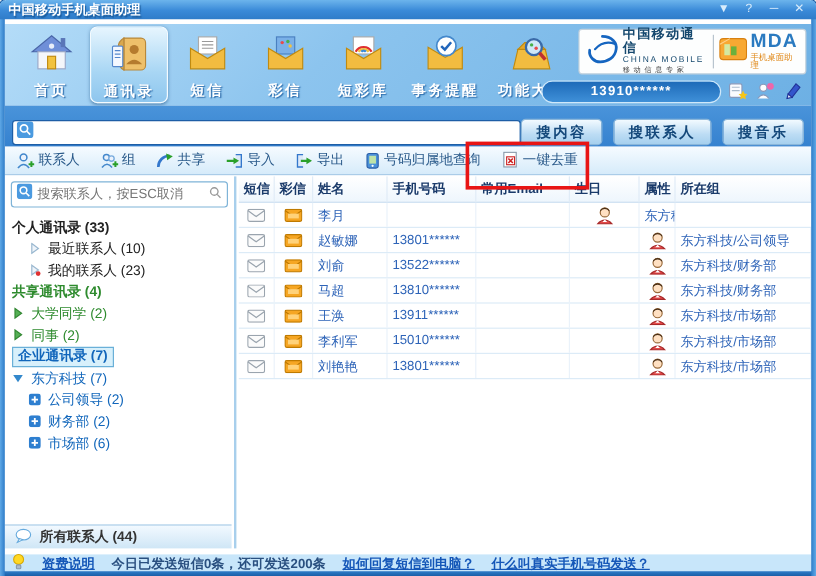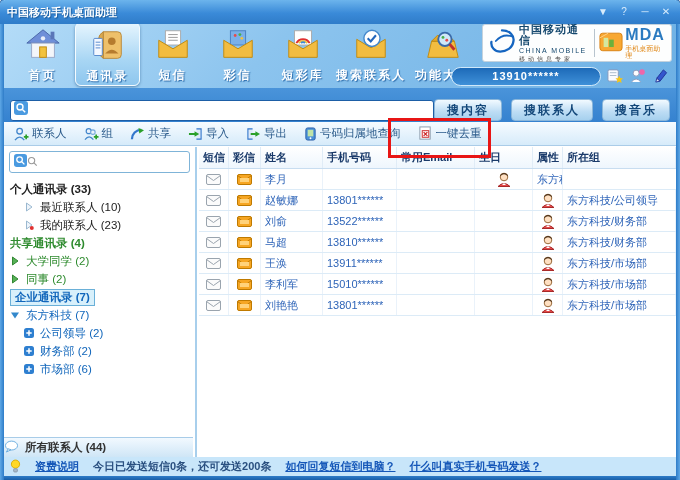--- a/index.html
+++ b/index.html
@@ -4,21 +4,21 @@
 <style>
   * { margin:0; padding:0; box-sizing:border-box; }
   html,body { background:#e8e8e8; font-family:"Liberation Sans","DejaVu Sans",sans-serif; }
   .window { position:relative; width:680px; height:480px; overflow:hidden; background:#fff;
             border-radius:5px 5px 0 0; box-shadow:0 0 0 1px #1a5fa8; }
   .window .side { position:absolute; top:0; bottom:0; width:4px; z-index:5;
             background:linear-gradient(90deg,#5fa8e6,#2e7cc8); }
   .side.l { left:0; } .side.r { right:0; background:linear-gradient(270deg,#5fa8e6,#2e7cc8); }
 
   
-  .titlebar { position:absolute; left:0; top:0; right:0; height:24px; z-index:6;
+  .titlebar { position:absolute; left:0; top:0; right:0; height:16px; z-index:6;
       background:linear-gradient(180deg,#6cb4ec 0%,#3a8ad8 55%,#2f7cc9 100%);
       border-radius:5px 5px 0 0; display:flex; align-items:center; padding:0 7px; }
   .titlebar .ttl { color:#fff; font-size:11px; font-weight:bold; text-shadow:1px 1px 1px #1a5a9a; }
   .winctrls { margin-left:auto; display:flex; gap:7px; }
   .winctrls span { color:#d8ecfc; font-size:10px; line-height:14px; width:14px; text-align:center; cursor:pointer; }
 
   
   .toolbar { position:absolute; left:4px; right:4px; top:20px; height:68px;
       background:linear-gradient(135deg,#b4dcf8 0%,#8cc4ee 40%,#6db0e4 100%); }
   .tabs { position:absolute; left:6px; top:2px; display:flex; }
@@ -80,36 +80,36 @@
   .sidesearch input { border:none; outline:none; flex:1; font-size:11px; margin-left:4px; color:#888; font-family:inherit; }
   .tree { padding:3px 6px; }
   .trow { display:flex; align-items:center; height:18px; font-size:11.5px; cursor:pointer; }
   .trow .ticon { width:12px; display:inline-flex; margin-right:4px; flex:none; }
   .trow.ind1 { padding-left:14px; }
   .trow.section { font-weight:bold; }
   .c-dark { color:#222; } .c-green { color:#2e8b2e; } .c-blue { color:#1166bb; }
   .trow .sel-label { background:#d8f0fb; border:1px solid #6ab0d8; padding:0 4px; line-height:15px; }
   .sidefooter { position:absolute; left:0; right:2px; bottom:0; height:20px;
       background:linear-gradient(180deg,#f2f9ff,#cfe6f6); border-top:1px solid #a8cce8;
-      display:flex; align-items:center; gap:6px; 
+      display:flex; align-items:center; gap:6px; padding-left:8px;
       font-size:11.5px; font-weight:bold; color:#333; cursor:pointer; }
 
   
   .tablewrap { position:absolute; left:195px; right:0; top:0; bottom:0; background:#fff; }
   .tg { display:grid; grid-template-columns:30px 32px 62px 74px 78px 58px 30px 1fr; }
   .thead { height:22px; border-bottom:1px solid #c8ddf0; background:linear-gradient(180deg,#ffffff,#eef6fd); }
   .thead .hc { font-size:11px; font-weight:bold; color:#1a3a6a; display:flex; align-items:center;
       padding-left:4px; border-right:1px solid #e0ecf7; cursor:pointer; white-space:nowrap; }
   .drow { height:21px; border-bottom:1px solid #dcebf7; cursor:pointer; }
   .drow .dc { display:flex; align-items:center; padding-left:4px; font-size:11px; color:#2e64b8;
       border-right:1px solid #eaf2fa; overflow:hidden; white-space:nowrap; }
   .drow .cic { justify-content:center; padding-left:0; }
 
   
-  .statusbar { position:absolute; left:4px; right:4px; bottom:4px; height:19px; background:#c8e6fa;
+  .statusbar { position:absolute; left:4px; right:4px; bottom:4px; height:14px; background:#c8e6fa;
       display:flex; align-items:center; gap:14px; padding-left:6px; font-size:11px; color:#2a5080; }
   .statusbar .lnk { color:#1557b8; text-decoration:underline; font-weight:bold; cursor:pointer; white-space:nowrap; }
   .statusbar .info { color:#2a5080; font-weight:bold; }
   .bottomstrip { position:absolute; left:0; right:0; bottom:0; height:4px; background:linear-gradient(180deg,#2e7cc8,#1a5fa8); }
 </style>
 </head>
 <body>
 
 <div class="window">
   <div class="side l"></div>
@@ -191,21 +191,21 @@
           <span class="tlabel">短彩库</span>
         </div>
         <div class="tab w">
           <span class="ticonbig">
             <svg width="38" height="36" viewBox="0 0 40 36">
               <path d="M5 31 L5 12 L20 21 L35 12 L35 31 Z" fill="#f2bc40" stroke="#c08a10"></path>
               <circle cx="21" cy="11" r="8.5" fill="#fff" stroke="#4488cc" stroke-width="1.5"></circle>
               <path d="M16.5 11 l3.2 3.2 l5.5 -6.5" fill="none" stroke="#2266bb" stroke-width="2.2"></path>
             </svg>
           </span>
-          <span class="tlabel">搜索联系人</span>
+          <span class="tlabel">事务提醒</span>
         </div>
         <div class="tab w">
           <span class="ticonbig">
             <svg width="38" height="36" viewBox="0 0 40 36">
               <polygon points="8,14 32,14 36,31 4,31" fill="#f2bc40" stroke="#c08a10"></polygon>
               <polygon points="8,14 14,8 26,8 32,14" fill="#e8a828" stroke="#c08a10"></polygon>
               <circle cx="22" cy="12" r="7" fill="#cfe8f8" stroke="#3a6aa8" stroke-width="2"></circle>
               <line x1="27" y1="17" x2="32" y2="23" stroke="#c03030" stroke-width="3"></line>
               <circle cx="20" cy="10" r="1.5" fill="#48b048"></circle>
               <circle cx="24" cy="13" r="1.5" fill="#e84a4a"></circle>
@@ -365,20 +365,21 @@
   <div class="content">
     <div class="sidebar">
       <div class="sidesearch">
         <span>
           <svg width="13" height="13" viewBox="0 0 14 14">
               <rect width="14" height="14" rx="3" fill="#4a9ae0"></rect>
               <circle cx="6" cy="6" r="3" fill="none" stroke="#fff" stroke-width="1.4"></circle>
               <line x1="8.4" y1="8.4" x2="11.2" y2="11.2" stroke="#fff" stroke-width="1.4"></line>
             </svg>
         </span>
+        <input placeholder="搜索联系人，按ESC取消" style="">
         <span>
           <svg width="11" height="11" viewBox="0 0 12 12">
               <circle cx="5" cy="5" r="3.4" fill="none" stroke="#999" stroke-width="1.2"></circle>
               <line x1="7.6" y1="7.6" x2="10.6" y2="10.6" stroke="#999" stroke-width="1.2"></line>
             </svg>
         </span>
       </div>
       <div class="tree">
           <div class="trow section c-dark">
             <span>个人通讯录 (33)</span>

